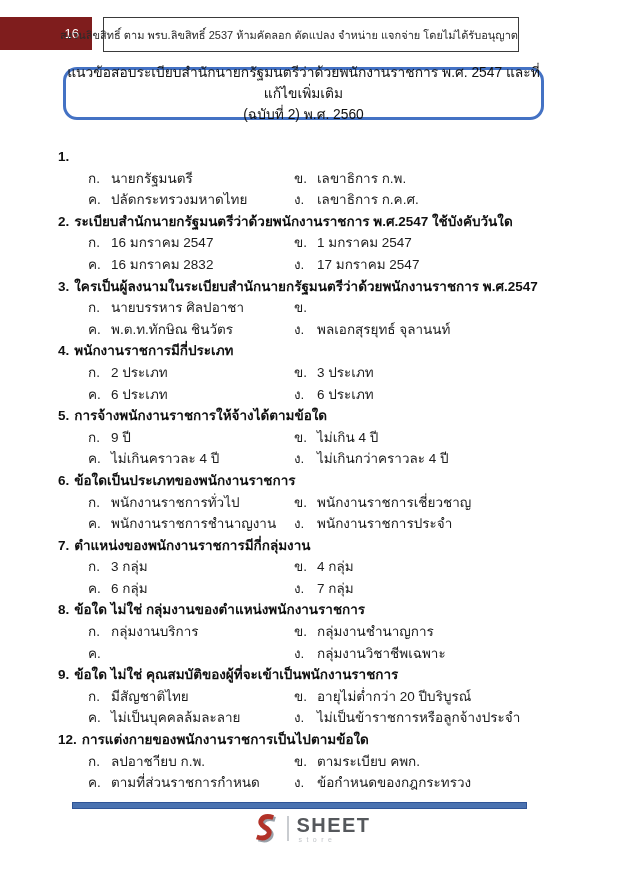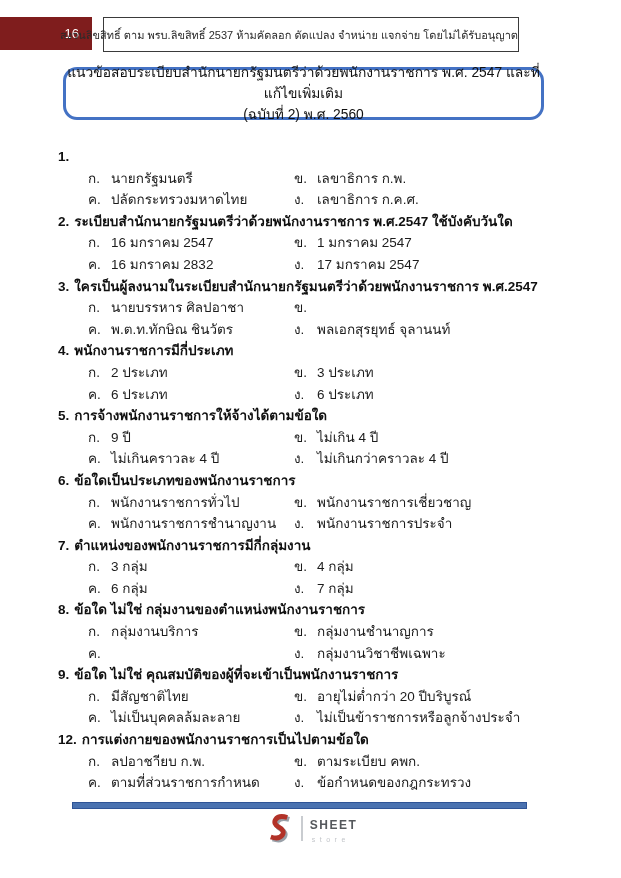--- a/index.html
+++ b/index.html
@@ -61,21 +61,21 @@
     background:#4a72b0; border:1px solid #2f5496; box-sizing:border-box;
   }
   .logo {
     position:absolute; left:0; top:813px; width:621px;
     display:flex; justify-content:center; align-items:flex-start; gap:7px;
   }
   .s-mark { width:30px; height:30px; position:relative; flex:0 0 auto; }
   .logo-sep { width:2px; height:25px; background:#c9ccd0; margin-top:3px; }
   .logo-texts { display:flex; flex-direction:column; }
   .logo-name {
-    font-size:12px; font-weight:bold; color:#55585c;
+    font-size:20px; font-weight:bold; color:#55585c;
     letter-spacing:1.5px; line-height:20px; margin-top:2px;
   }
   .logo-sub {
     font-size:7px; letter-spacing:4.5px; color:#c2c5c9; margin-top:1px; padding-left:2px;
   }
 </style>
 </head>
 <body>
 
 <div class="page">

